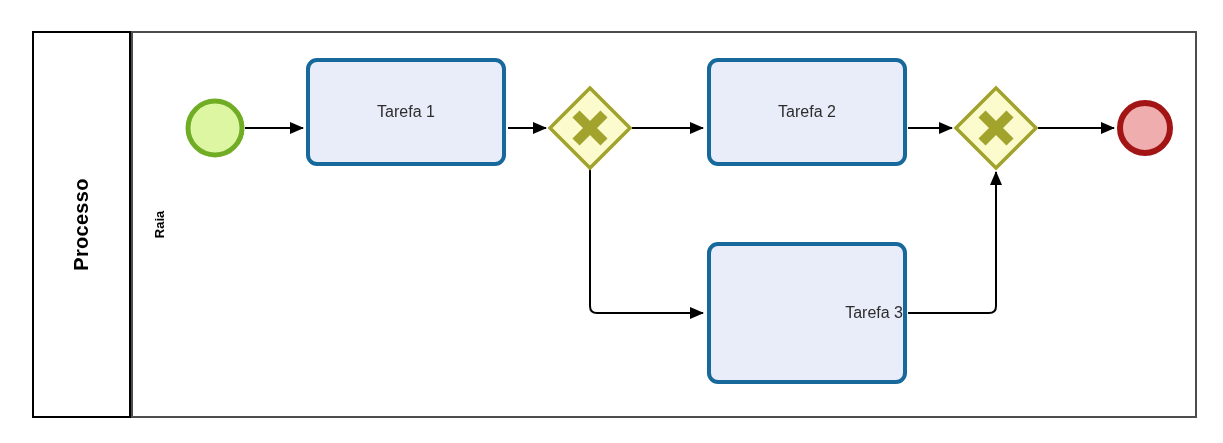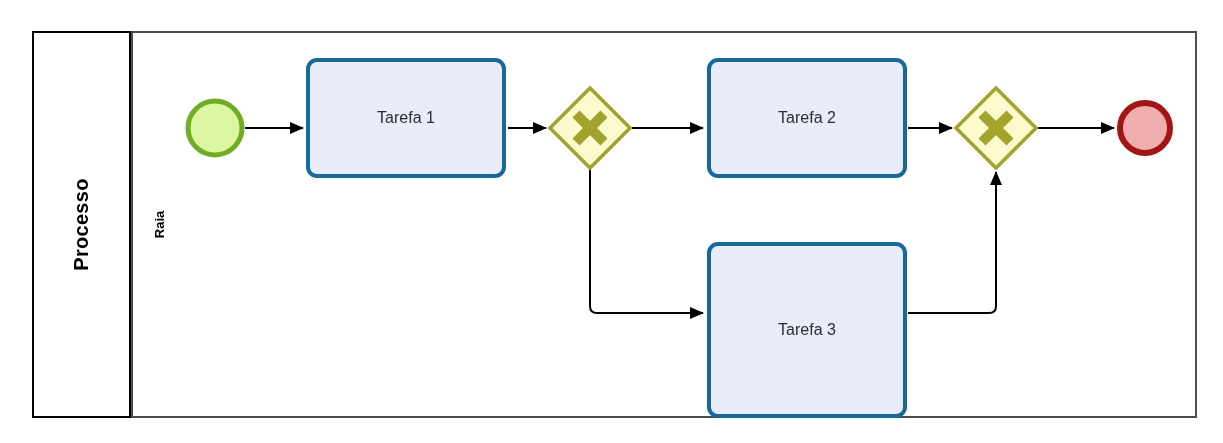--- a/index.html
+++ b/index.html
@@ -48,32 +48,32 @@
   .lane-label-wrap .vlabel {
     transform: rotate(-90deg);
     white-space: nowrap;
     font-weight: bold;
     font-size: 13px;
     color: #000000;
   }
   
   .task {
     position: absolute;
-    width: 200px; height: 120px;
+    width: 200px; height: 108px;
     background: #e9edf9;
     border: 4px solid #17689b;
     border-radius: 11px;
     box-sizing: border-box;
     display: flex; align-items: center; justify-content: center;
     font-size: 16px;
     color: #2d2d2d;
   }
   #task1 { left: 306px; top: 58px; }
   #task2 { left: 707px; top: 58px; align-items: center; }
-  #task3 { left: 707px; top: 242px; height: 176px; }
+  #task3 { left: 707px; top: 242px; height: 142px; justify-content: flex-end; }
   
   svg.flow-layer {
     position: absolute;
     left: 0; top: 0;
     width: 1223px; height: 443px;
   }
   .seq-flow { stroke: #000000; stroke-width: 2; fill: none; }
   .event-start { stroke: #70ad25; stroke-width: 5; }
   .event-end   { stroke: #a31515; stroke-width: 6; }
   .gateway     { stroke: #a2a32c; stroke-width: 3.5; }

